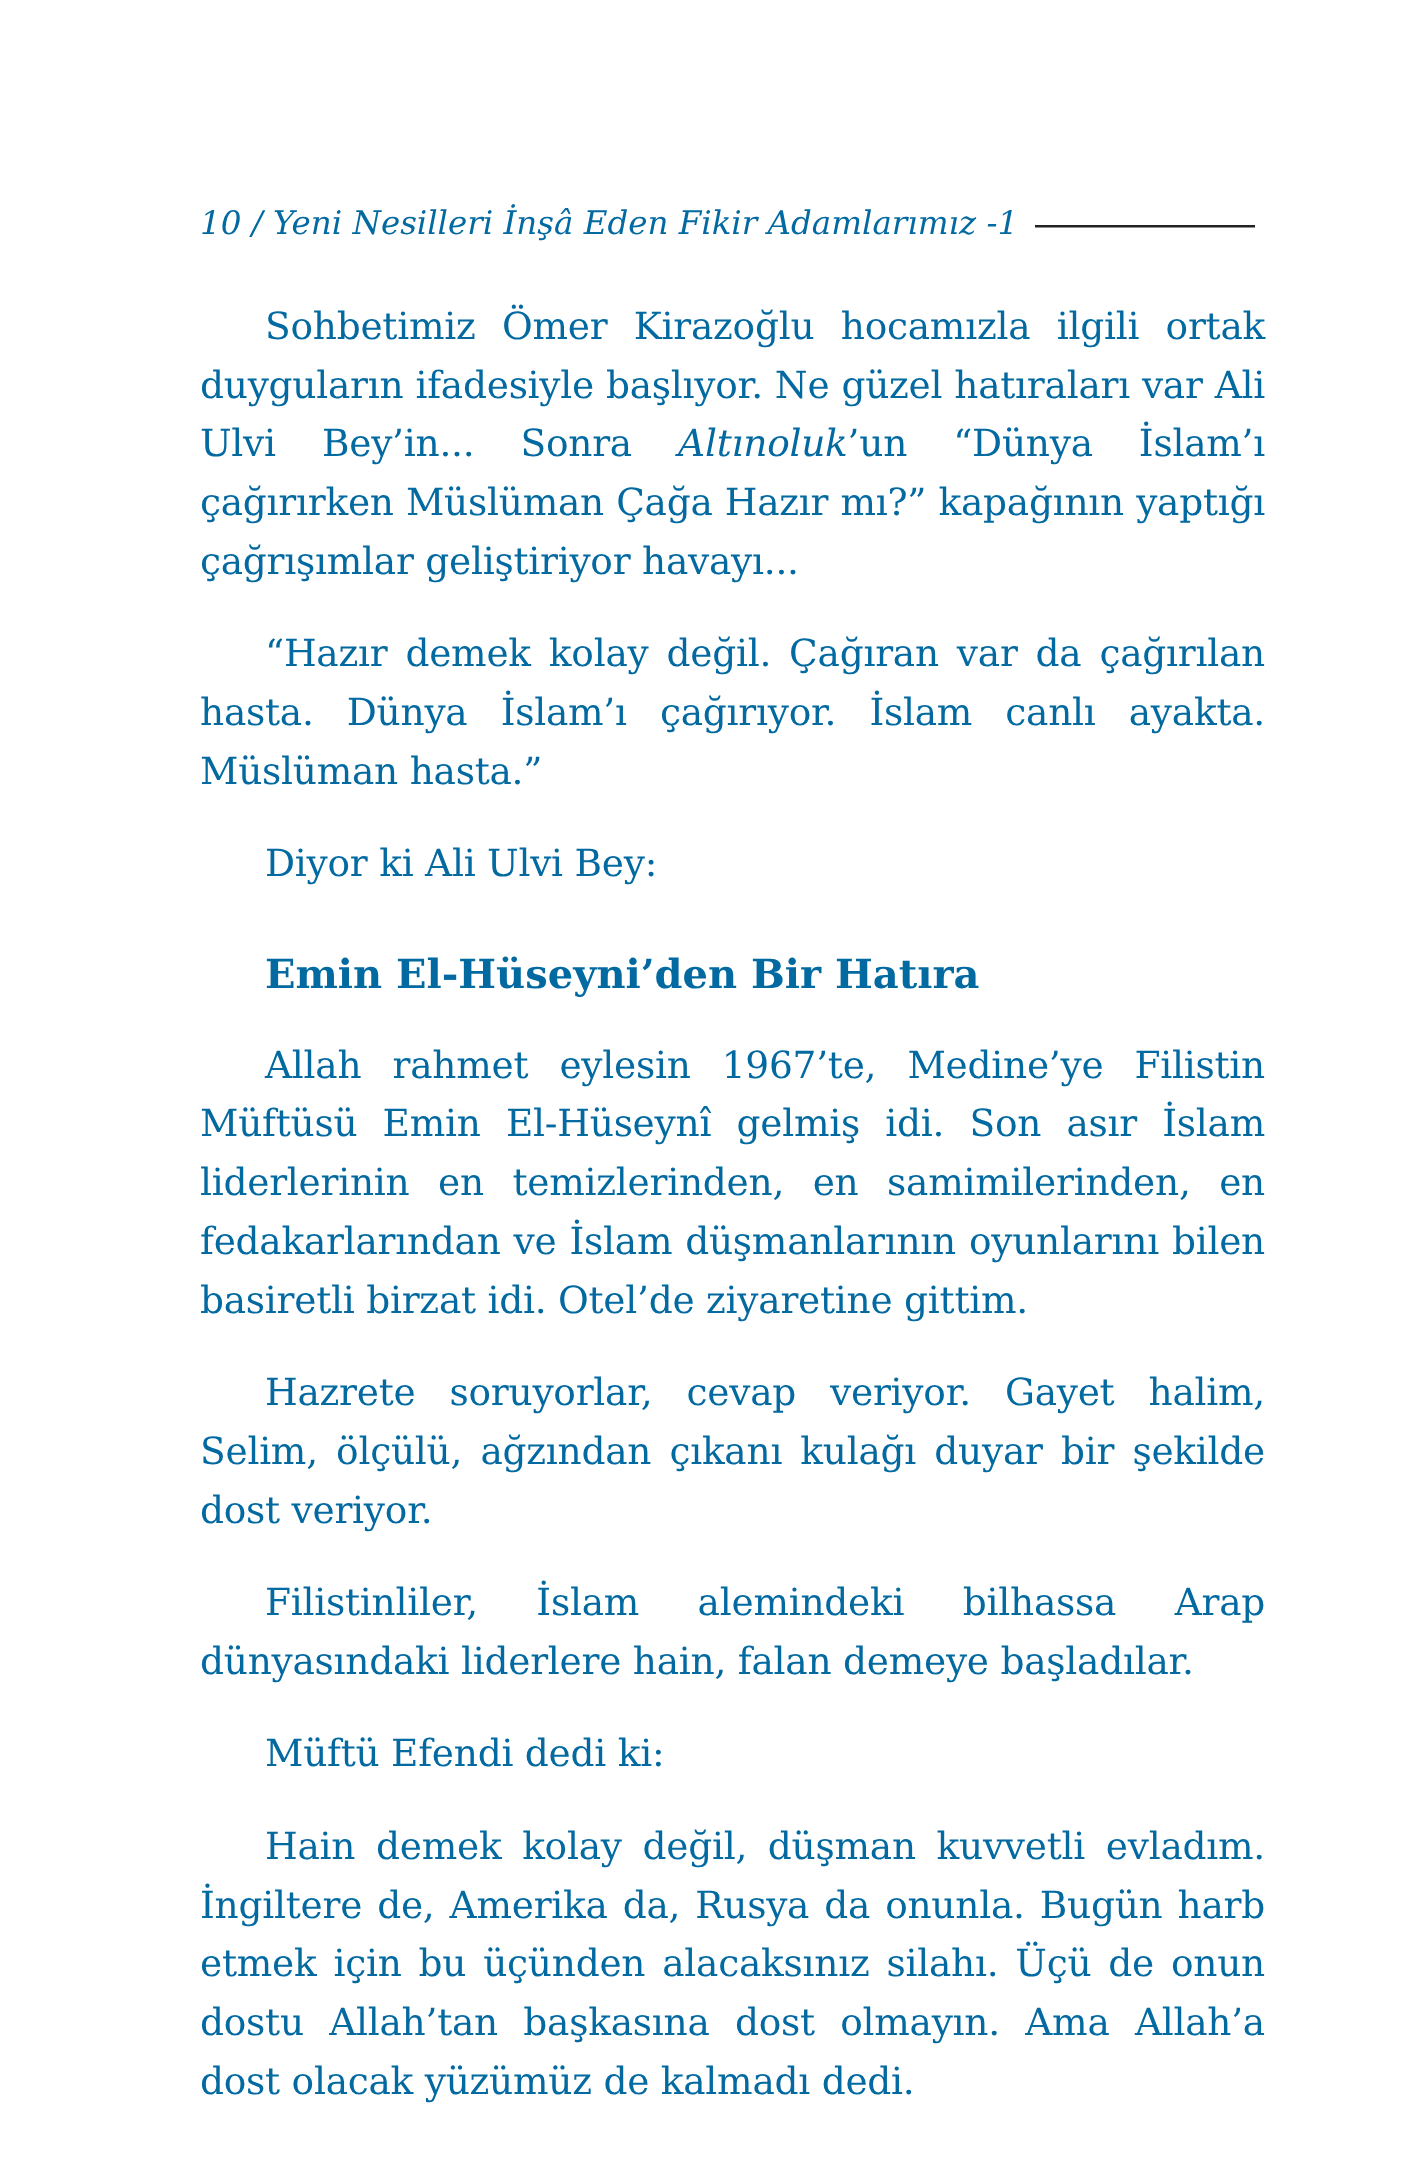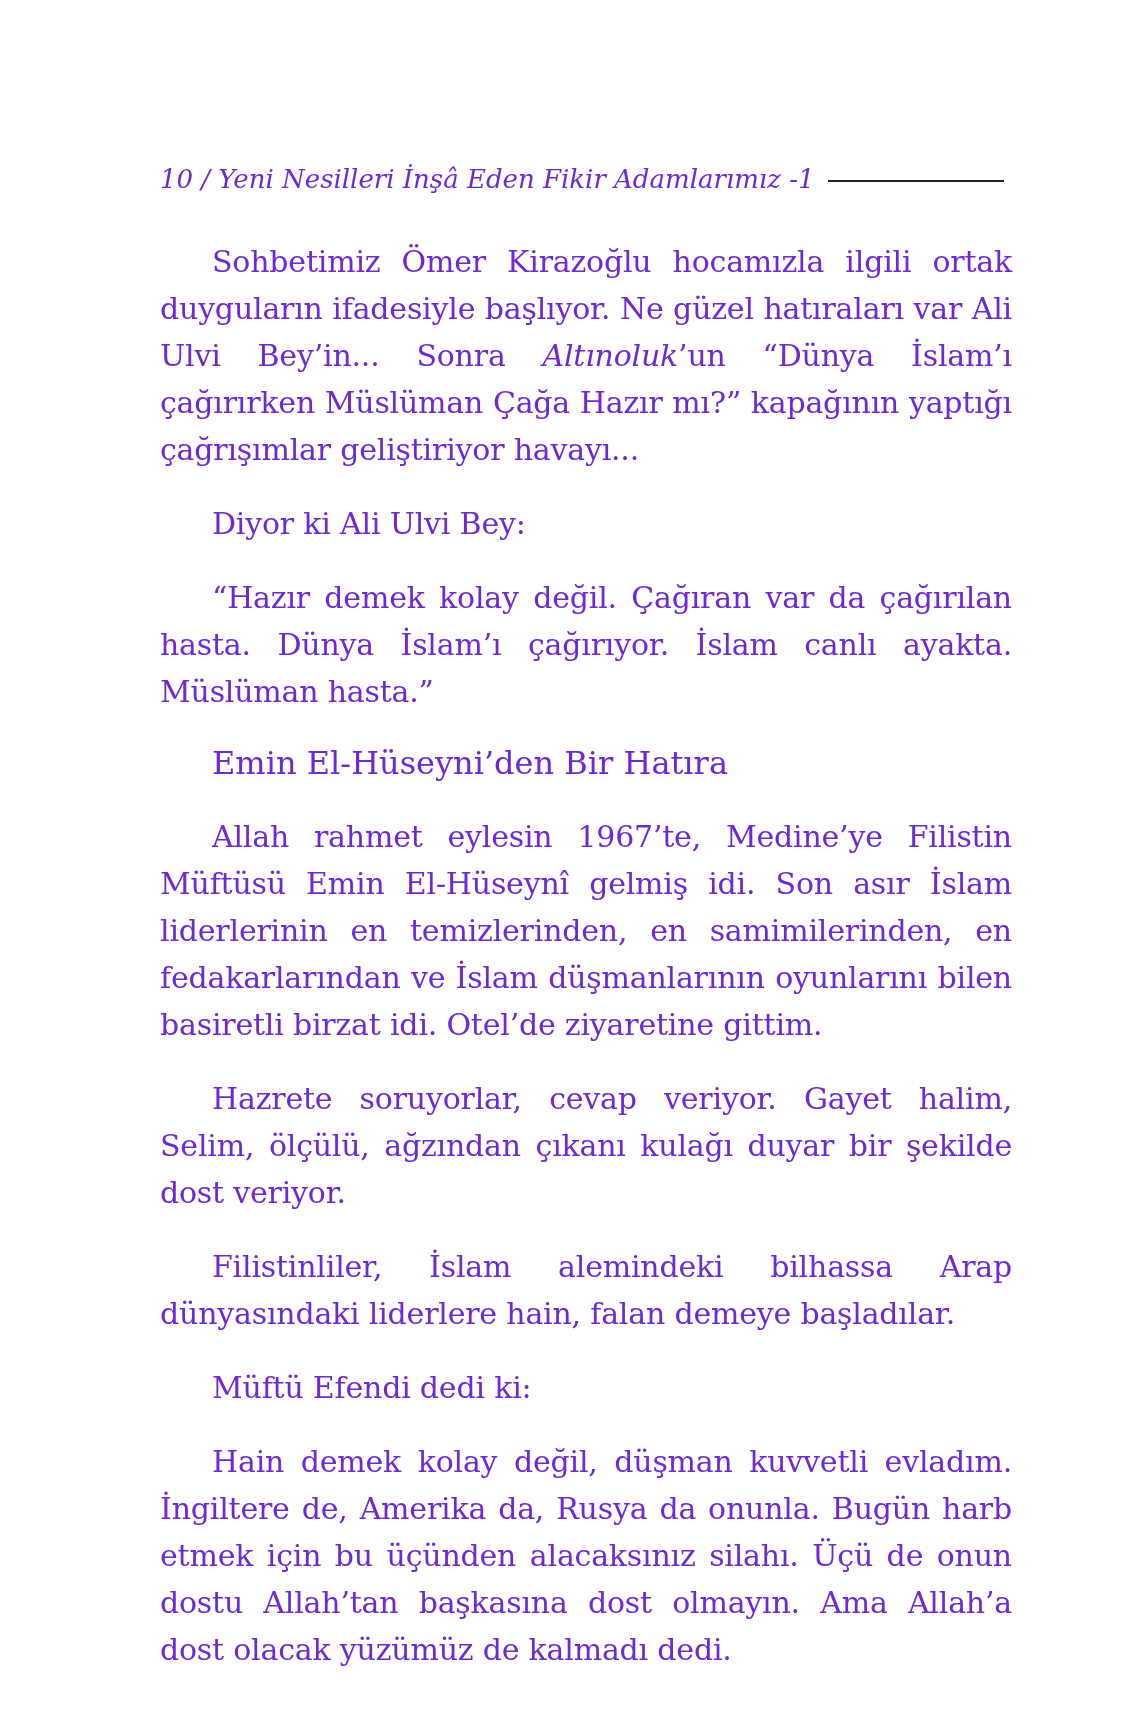--- a/index.html
+++ b/index.html
@@ -6,21 +6,21 @@
   html, body {
     margin: 0;
     padding: 0;
     background: #ffffff;
   }
   .page {
     position: relative;
     width: 1142px;
     height: 1732px;
     background: #ffffff;
-    color: #6d28d9;
+    color: #0369a1;
     font-family: "DejaVu Serif", "Liberation Serif", serif;
     overflow: hidden;
   }
   .running-header {
     position: absolute;
     top: 162px;
     left: 160px;
     right: 138px;
     display: flex;
     align-items: center;
@@ -48,47 +48,47 @@
   }
   .para {
     margin: 0 0 27px 0;
     font-size: 30px;
     line-height: 47px;
     text-align: justify;
     text-indent: 52px;
     letter-spacing: -0.2px;
   }
   .section-heading {
-    margin: 28px 0 30px 52px;
+    margin: 44px 0 30px 52px;
     font-size: 32px;
     line-height: 40px;
-    font-weight: normal;
+    font-weight: bold;
     letter-spacing: 0;
   }
   .it {
     font-style: italic;
   }
 </style>
 </head>
 <body>
 
 <div class="page">
 
   <div class="running-header">
     <span class="header-text">10 / Yeni Nesilleri İnşâ Eden Fikir Adamlarımız -1</span>
     <span class="header-rule"></span>
   </div>
 
   <div class="text-block">
 
     <p class="para"><span>Sohbetimiz Ömer Kirazoğlu hocamızla ilgili ortak duyguların ifadesiyle başlıyor. Ne güzel hatıraları var Ali Ulvi Bey’in... Sonra </span><span class="it">Altınoluk</span><span>’un “Dünya İslam’ı çağırırken Müslüman Çağa Hazır mı?” kapağının yaptığı çağrışımlar geliştiriyor havayı...</span></p>
 
+    <p class="para">“Hazır demek kolay değil. Çağıran var da çağırılan hasta. Dünya İslam’ı çağırıyor. İslam canlı ayakta. Müslüman hasta.”</p>
+
     <p class="para">Diyor ki Ali Ulvi Bey:</p>
-
-    <p class="para">“Hazır demek kolay değil. Çağıran var da çağırılan hasta. Dünya İslam’ı çağırıyor. İslam canlı ayakta. Müslüman hasta.”</p>
 
     <h2 class="section-heading">Emin El-Hüseyni’den Bir Hatıra</h2>
 
     <p class="para">Allah rahmet eylesin 1967’te, Medine’ye Filistin Müftüsü Emin El-Hüseynî gelmiş idi. Son asır İslam liderlerinin en temizlerinden, en samimilerinden, en fedakarlarından ve İslam düşmanlarının oyunlarını bilen basiretli birzat idi. Otel’de ziyaretine gittim.</p>
 
 
     <p class="para">Hazrete soruyorlar, cevap veriyor. Gayet halim, Selim, ölçülü, ağzından çıkanı kulağı duyar bir şekilde dost veriyor.</p>
 
     <p class="para">Filistinliler, İslam alemindeki bilhassa Arap dünyasındaki liderlere hain, falan demeye başladılar.</p>
 

